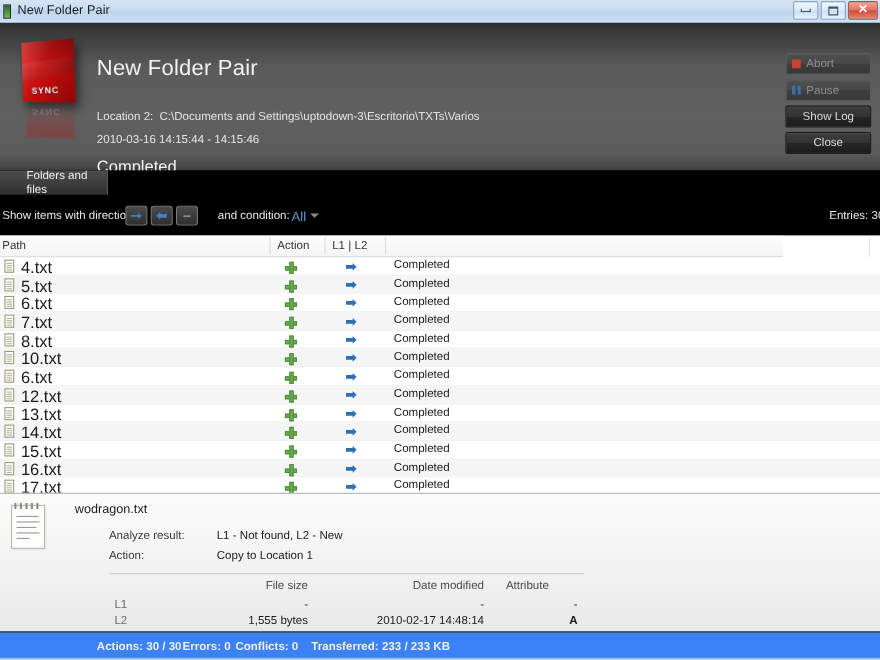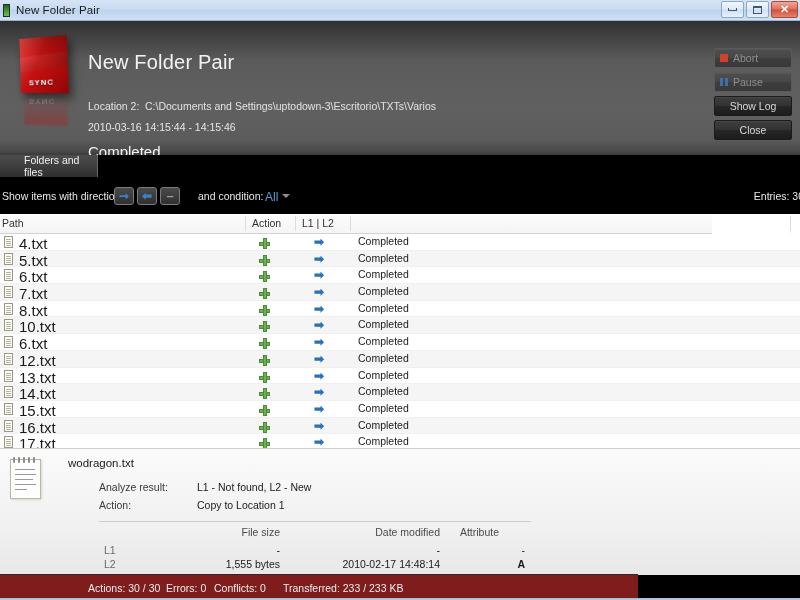--- a/index.html
+++ b/index.html
@@ -316,23 +316,24 @@
   }
   .dt-row-lbl {
     position: absolute; font-size: 10.5px; color: #6a6a6a;
   }
   .dt-c {
     position: absolute; font-size: 10.5px; color: #1a1a1a; text-align: right;
   }
 
   
   .statusbar {
-    position: absolute; left: 0; top: 574px; width: 638px; height: 26px;
-    background: #7f1d1d;
+    position: absolute; left: 0; top: 574px; width: 800px; height: 26px;
+    background: #3b82f6;
     border-top: 1px solid #2a2a2a;
+    font-weight: bold;
   }
   .sb-txt {
     position: absolute; top: 7px;
     font-size: 10.5px; color: #ededed;
   }
   .sb-bottomline {
     position: absolute; left: 0; bottom: 0; width: 800px; height: 3px;
     background: linear-gradient(to bottom,#9fb8d6,#c7d9ef);
   }
 </style>

